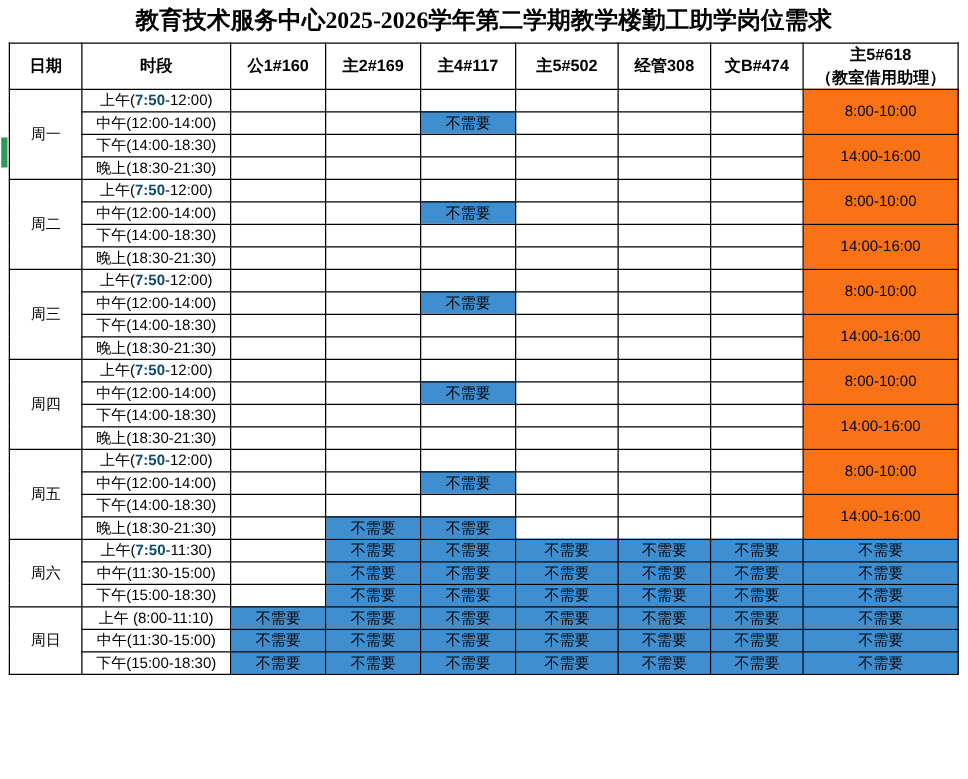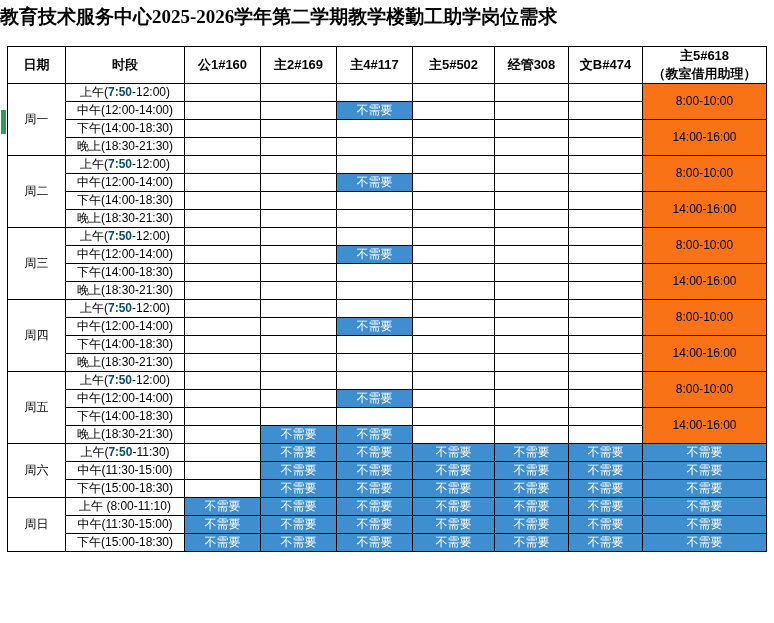--- a/index.html
+++ b/index.html
@@ -15,32 +15,32 @@
     overflow: hidden;
   }
   #page {
     width: 774px;
     height: 623px;
     position: relative;
     box-sizing: border-box;
     padding: 0;
   }
   .title {
-    text-align: left;
+    text-align: center;
     font-family: "Liberation Serif", serif;
     font-weight: bold;
     font-size: 19px;
     letter-spacing: 0px;
     padding: 6px 0 5px 0;
     line-height: 1.2;
   }
   table.sched {
     border-collapse: collapse;
     width: 760px;
-    margin: 12px 7px;
+    margin: 0 7px;
     table-layout: fixed;
   }
   table.sched th, table.sched td {
     border: 1px solid #000000;
     font-size: 12px;
     font-family: "Liberation Sans", sans-serif;
     padding: 0;
     height: 18px;
     text-align: center;
     vertical-align: middle;
@@ -62,21 +62,21 @@
     padding-left: 6px;
     font-size: 11.5px;
     white-space: nowrap;
   }
   td.slot .hl {
     color: #0c4a6e;
     font-weight: bold;
   }
   td.blue {
     background: #3f8ed0;
-    color: #ffffff;
+    color: #000000;
     font-size: 11.5px;
   }
   td.plain {
     background: #ffffff;
   }
   td.hours {
     background: #f97316;
     font-size: 12px;
   }
   .leftmark {

